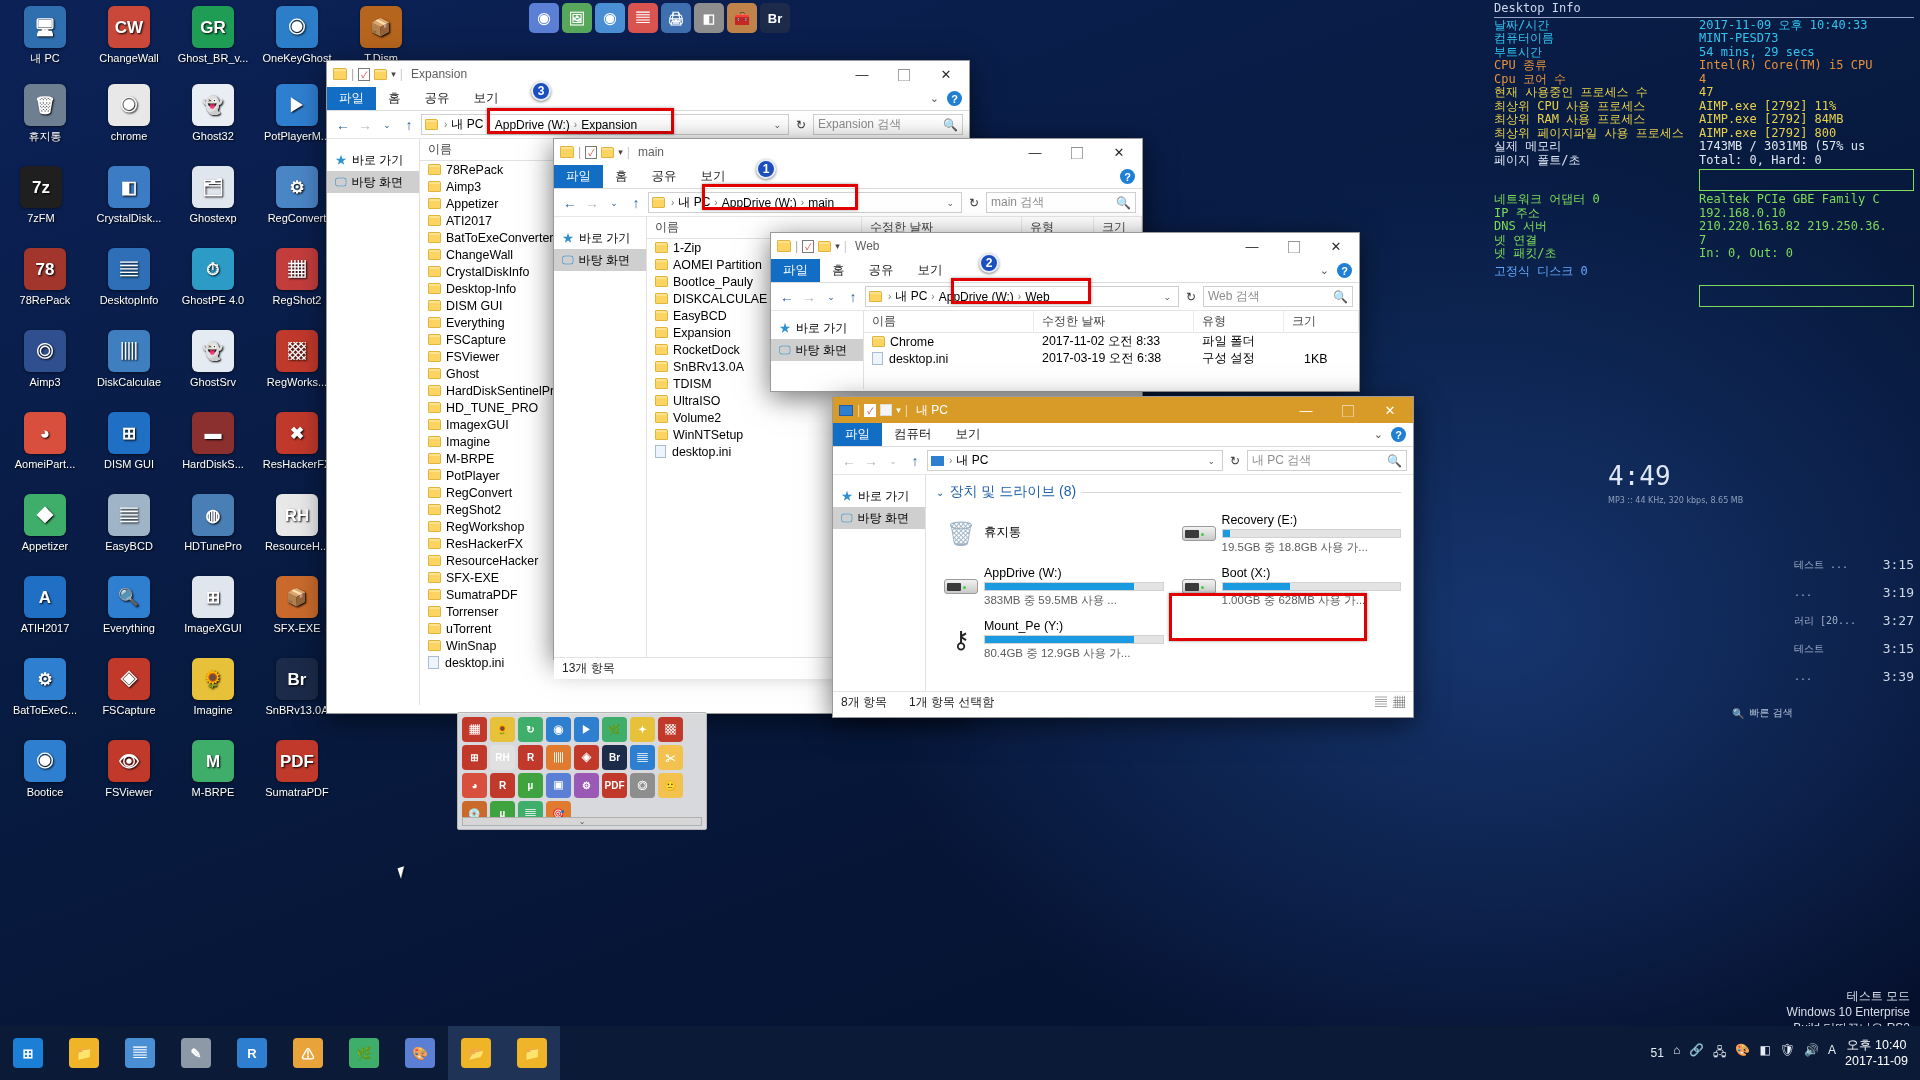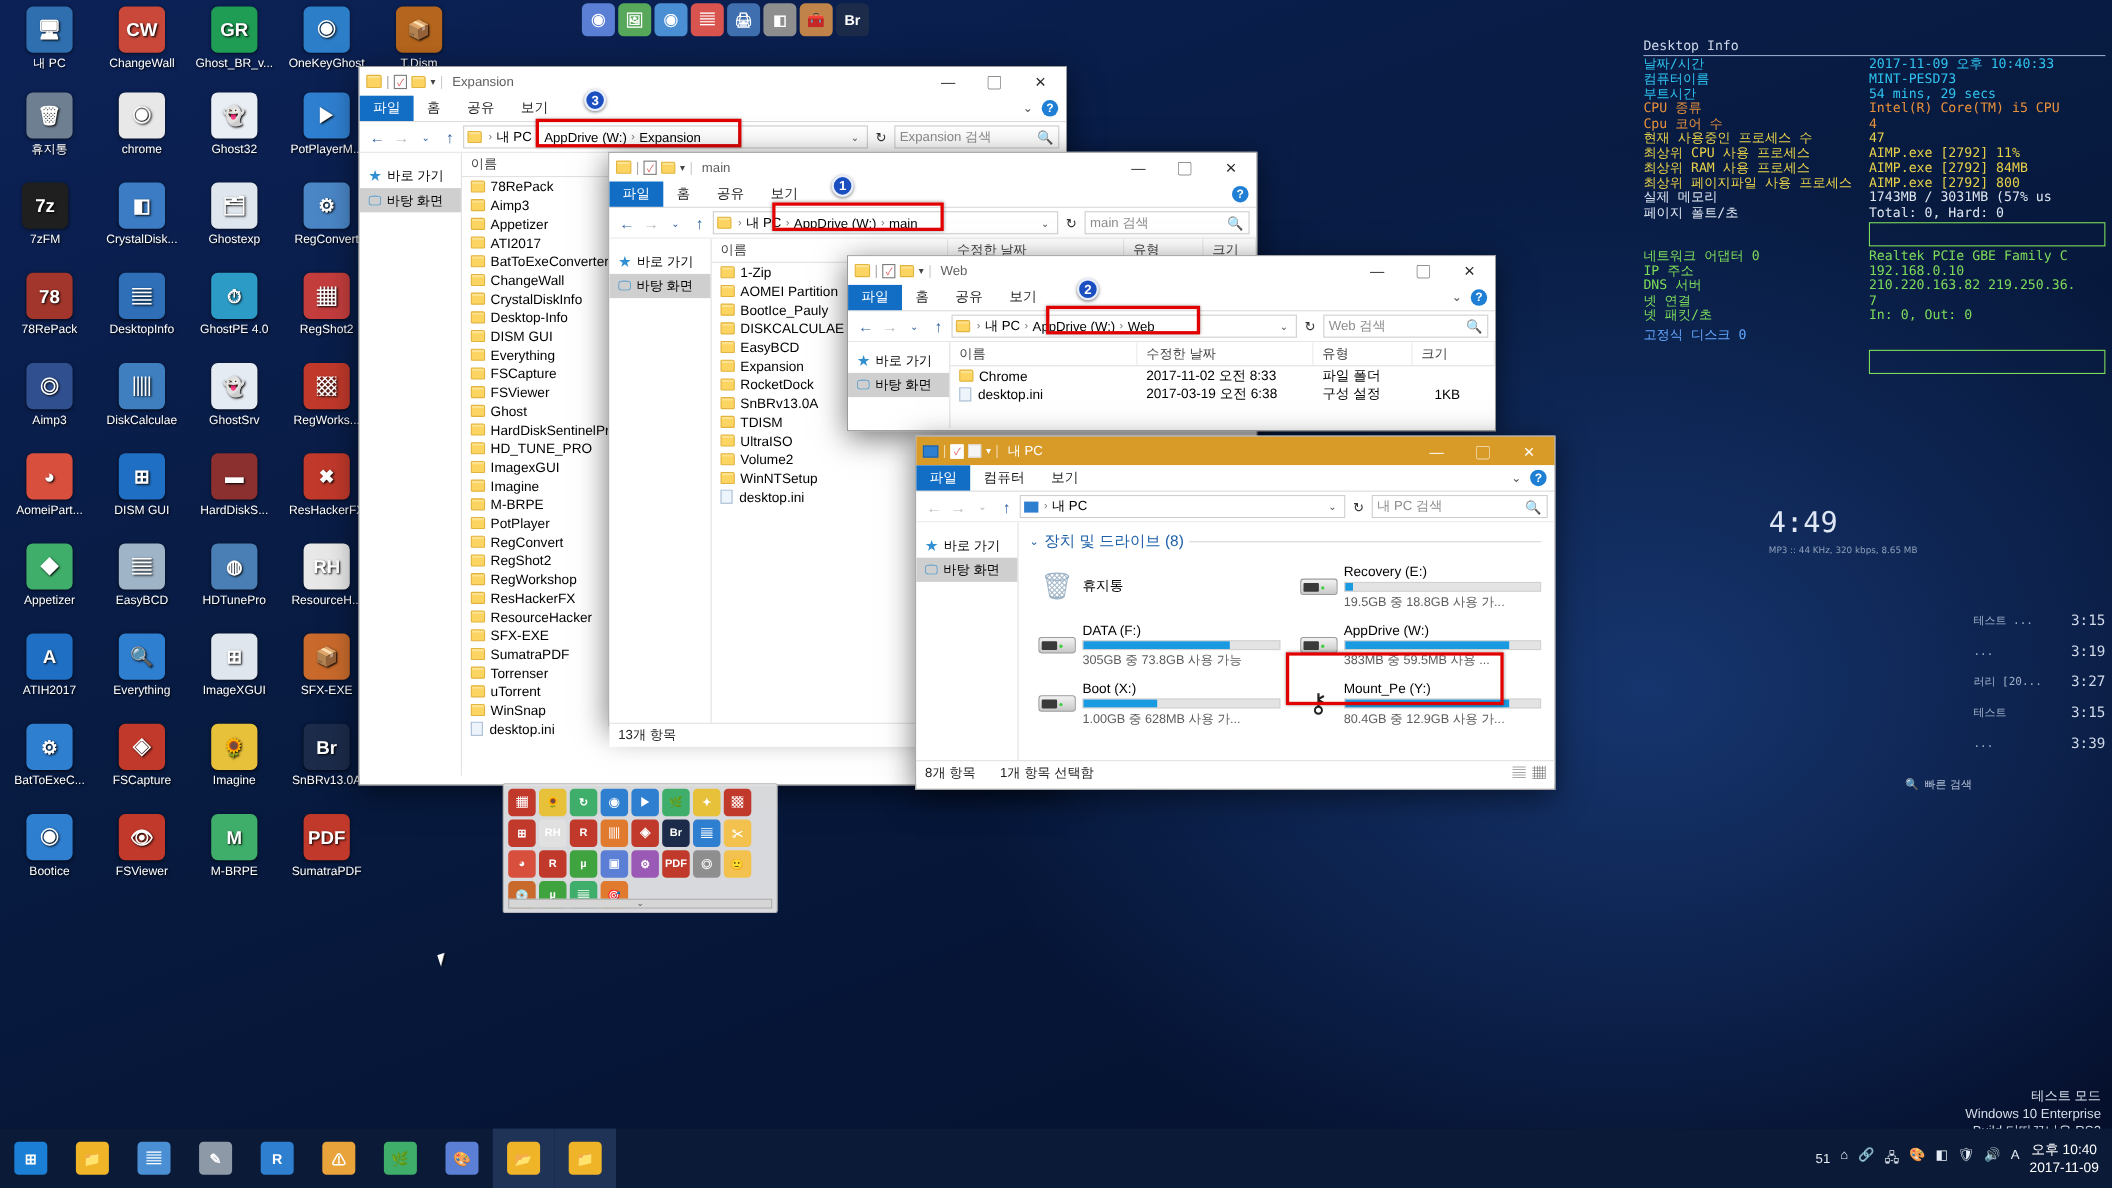--- a/index.html
+++ b/index.html
@@ -104,21 +104,21 @@
   .drive .dname { font-size:12.4px; margin-bottom:2px; white-space:nowrap; }
   .bar { height:9px; background:#e3e3e3; border:1px solid #d2d2d2; margin-bottom:2px; }
   .bar > i { display:block; height:100%; background:#1a9ae1; }
   .dfree { font-size:11.5px; color:#5d5d5d; white-space:nowrap; overflow:hidden; }
 
   
   #deskinfo { position:absolute; right:6px; top:2px; width:420px;
               font-family:"DejaVu Sans Mono", monospace; font-size:12px; line-height:13.5px;
               white-space:nowrap; }
   #deskinfo .hdr { color:#cfd9ea; border-bottom:1px solid #93a6c8; padding-bottom:1px;
-                   margin-bottom:1px; font-size:12px;margin-top:33px; }
+                   margin-bottom:1px; font-size:12px; }
   .dirow { display:flex; }
   .dirow .k { width:205px; overflow:hidden; }
   .dirow .v { flex:1; overflow:hidden; }
   .c-cy { color:#2fc4f0; } .c-or { color:#e8913a; } .c-yl { color:#e8d14a; }
   .c-gr { color:#7ddc5a; } .c-bl { color:#63a8ff; } .c-wh { color:#dfe6f2; }
   .ibox { border:1px solid; height:22px; margin:2px 0; }
 
   
   #topdock { position:absolute; left:521px; top:0; height:36px; display:flex;
              align-items:center; gap:3px; padding:0 8px; }
@@ -597,21 +597,21 @@
           <div class="row">
             <div class="cell" style="width: 190px; display: flex; align-items: center;">
               <span class="folder-ico"></span>
               <span>M-BRPE</span>
             </div>
             <div class="cell" style="width: 170px;"></div>
             <div class="cell" style="width: 100px;"></div>
             <div class="cell" style="flex: 1 1 0%;"></div>
           </div>
           <div class="row">
-            <div class="cell" style="width: 190px; display: flex; align-items: center;">
+            <div class="cell" style="width: 190px; display: flex; ">
               <span class="folder-ico"></span>
               <span>PotPlayer</span>
             </div>
             <div class="cell" style="width: 170px;"></div>
             <div class="cell" style="width: 100px;"></div>
             <div class="cell" style="flex: 1 1 0%;"></div>
           </div>
           <div class="row">
             <div class="cell" style="width: 190px; display: flex; align-items: center;">
               <span class="folder-ico"></span>
@@ -1078,35 +1078,20 @@
                 <i style="position:absolute;left:2px;top:3px;width:14px;height:8px;background:#3a3a3a;border-radius:1px;"></i>
                 <i style="position:absolute;left:18px;top:6px;width:3px;height:3px;background:#3fcf3f;border-radius:50%;"></i>
               </span>
             </div>
             <div class="dinfo">
               <div class="dname">Recovery (E:)</div>
               <div class="bar">
                 <i style="width:4%"></i>
               </div>
               <div class="dfree">19.5GB 중 18.8GB 사용 가...</div>
-            </div>
-          </div>
-          <div class="drive">
-            <div class="dico">
-              <span style="display:inline-block;width:34px;height:15px;background:linear-gradient(#f2f2f2,#c9c9c9);border:1px solid #9b9b9b;border-radius:3px;position:relative;">
-                <i style="position:absolute;left:2px;top:3px;width:14px;height:8px;background:#3a3a3a;border-radius:1px;"></i>
-                <i style="position:absolute;left:18px;top:6px;width:3px;height:3px;background:#3fcf3f;border-radius:50%;"></i>
-              </span>
-            </div>
-            <div class="dinfo">
-              <div class="dname">DATA (F:)</div>
-              <div class="bar">
-                <i style="width:75%"></i>
-              </div>
-              <div class="dfree">305GB 중 73.8GB 사용 가능</div>
             </div>
           </div>
           <div class="drive">
             <div class="dico">
               <span style="display:inline-block;width:34px;height:15px;background:linear-gradient(#f2f2f2,#c9c9c9);border:1px solid #9b9b9b;border-radius:3px;position:relative;">
                 <i style="position:absolute;left:2px;top:3px;width:14px;height:8px;background:#3a3a3a;border-radius:1px;"></i>
                 <i style="position:absolute;left:18px;top:6px;width:3px;height:3px;background:#3fcf3f;border-radius:50%;"></i>
               </span>
             </div>
             <div class="dinfo">

